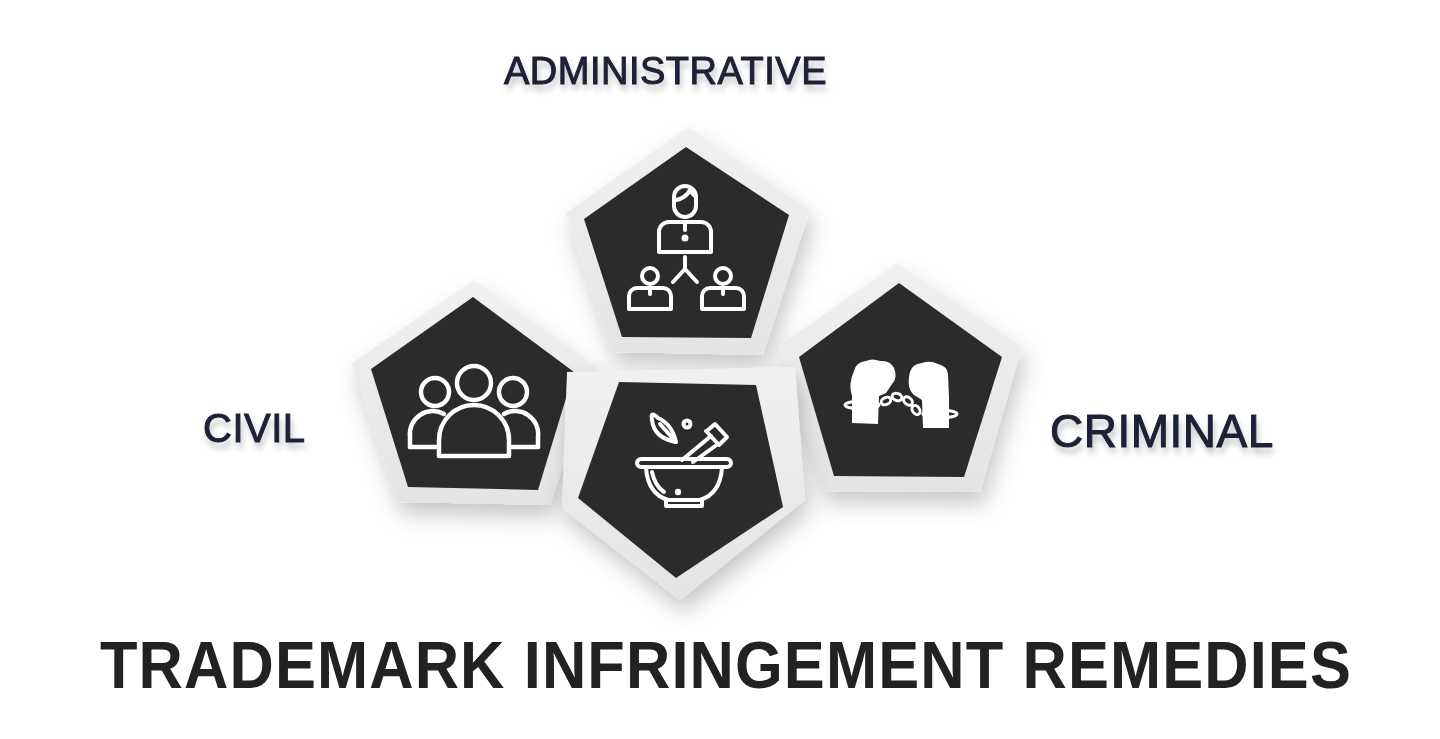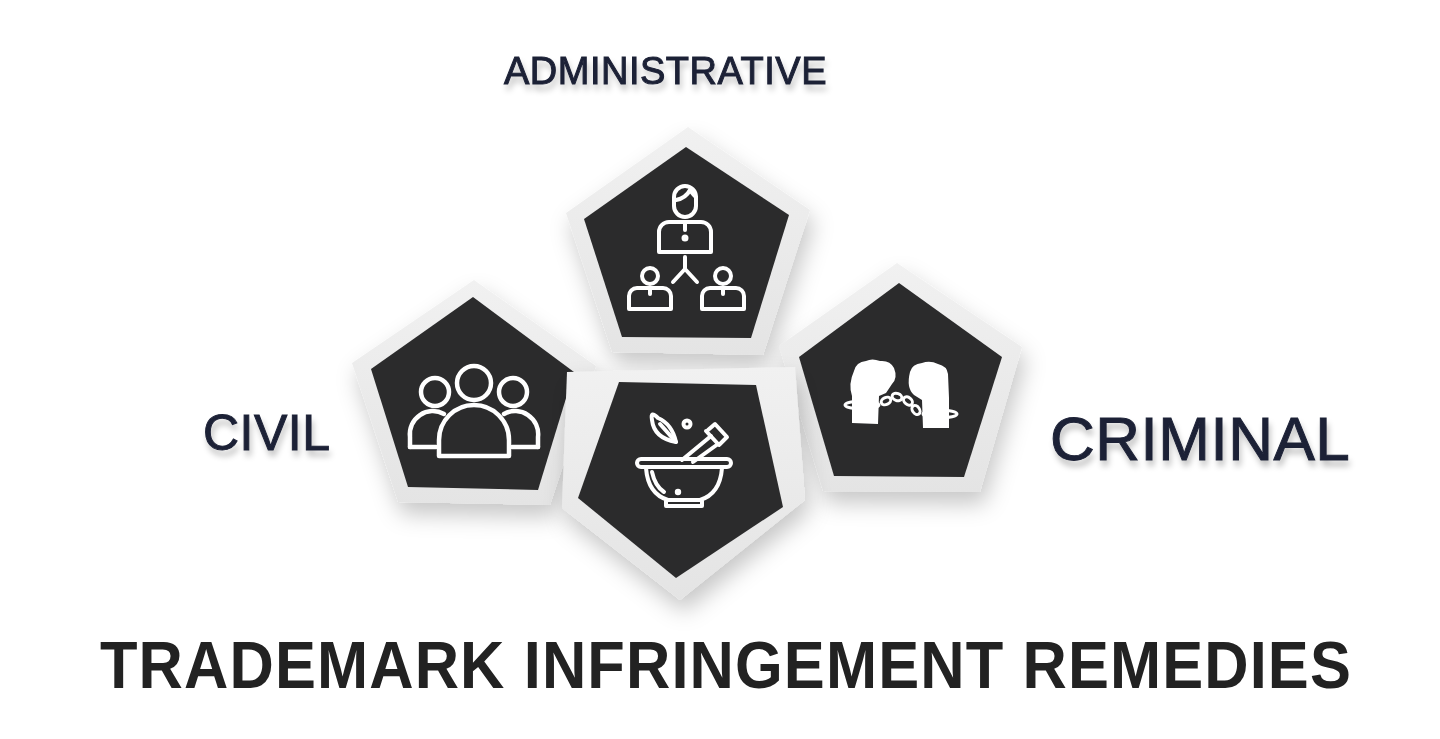--- a/index.html
+++ b/index.html
@@ -25,27 +25,27 @@
     }
     .label-admin {
       left: 504px;
       top: 52px;
       font-size: 38px;
       -webkit-text-stroke: 1px #1c2136;
     }
     .label-civil {
       left: 203px;
       top: 408px;
-      font-size: 50px;
+      font-size: 40px;
       -webkit-text-stroke: 1px #1c2136;
     }
     .label-criminal {
       left: 1050px;
       top: 408px;
-      font-size: 62px;
+      font-size: 46px;
       -webkit-text-stroke: 1px #1c2136;
     }
     .title {
       position: absolute;
       left: 100px;
       top: 632px;
       width: 1252px;
       font-size: 66px;
       font-weight: 700;
       color: #222222;

